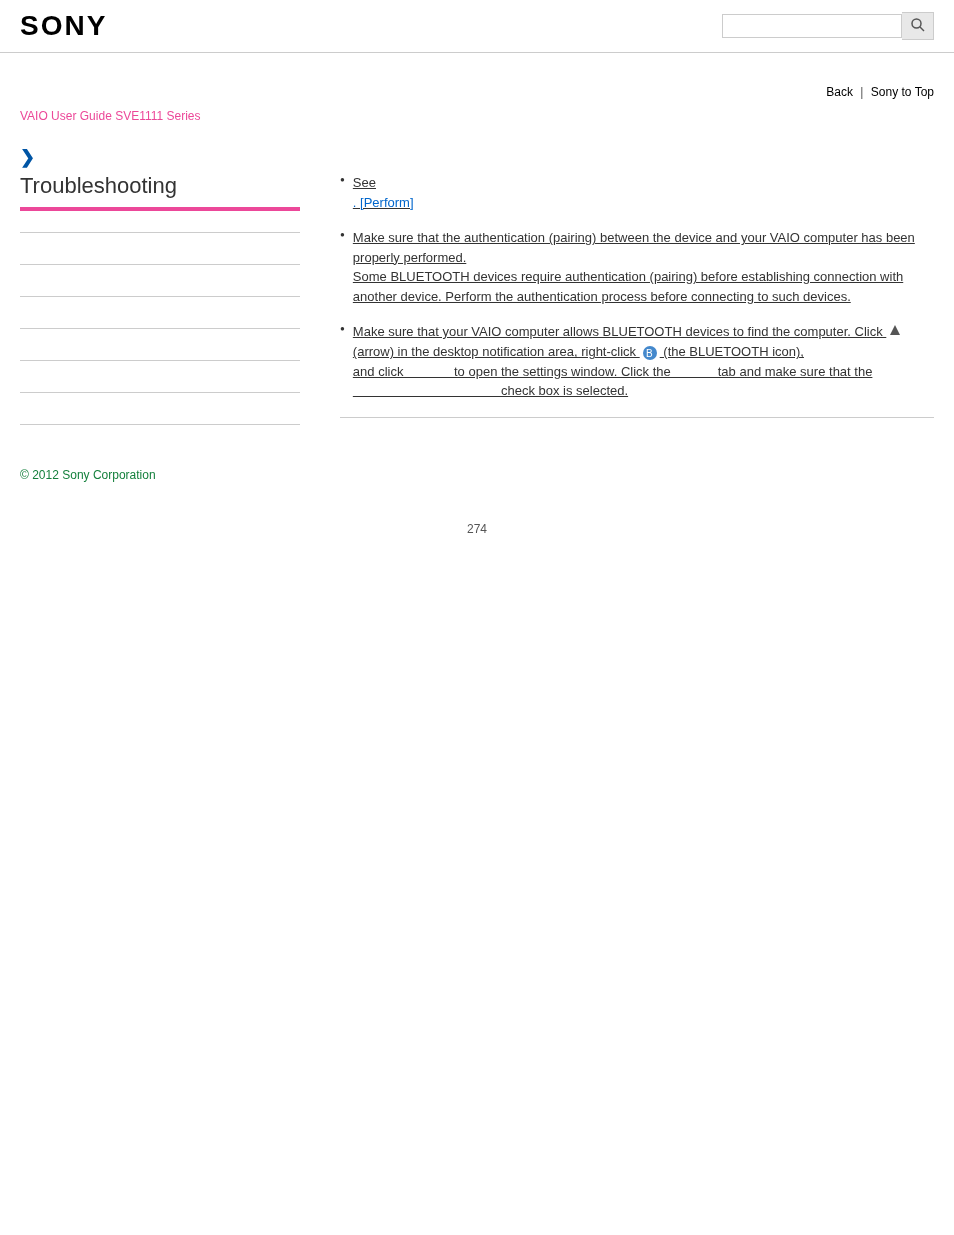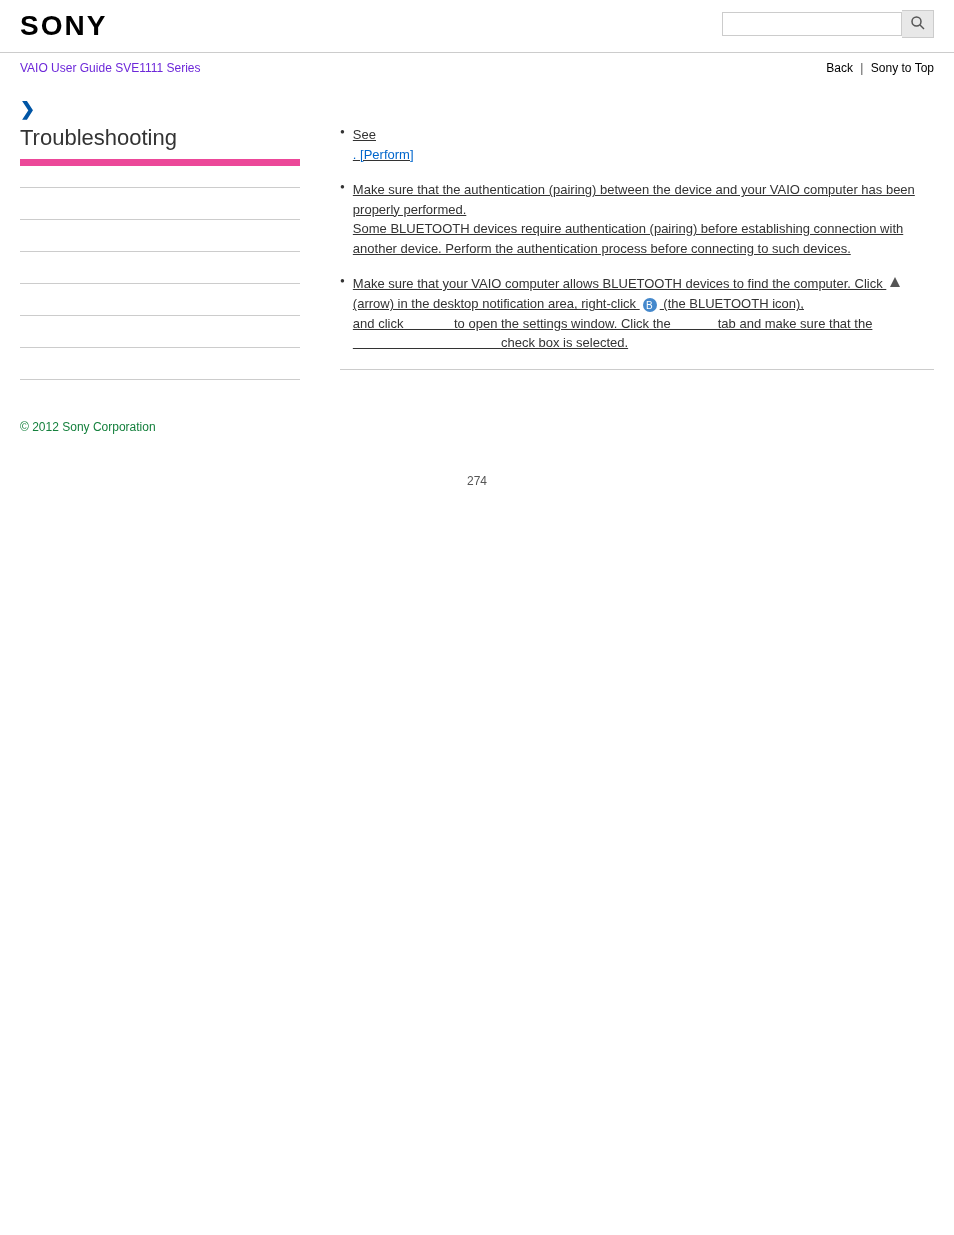--- a/index.html
+++ b/index.html
@@ -9,21 +9,21 @@
       color: #333;
       background: #fff;
       width: 954px;
       min-height: 1235px;
     }
     
     #header {
       border-bottom: 1px solid #ccc;
       padding: 10px 20px;
       display: flex;
-      align-items: flex-start;
+      align-items: center;
       justify-content: space-between;
     }
     #sony-logo {
       font-size: 28px;
       font-weight: bold;
       letter-spacing: 2px;
       color: #000;
       font-family: Arial Black, Arial, sans-serif;
     }
     #search-area {
@@ -50,21 +50,22 @@
     }
     
     #sub-header {
       padding: 8px 20px;
       display: flex;
       align-items: center;
       justify-content: space-between;
       font-size: 12px;
     }
     #guide-title {
-      color: #6d28d9;
+      color: #ec4899;
+      margin-top: 48px;
     }
     #nav-links a {
       color: #000000;
       text-decoration: none;
     }
     #nav-links .separator {
       color: #555;
       margin: 0 4px;
     }
     
@@ -84,21 +85,21 @@
     
     #sidebar {
       width: 300px;
       flex-shrink: 0;
       padding-right: 20px;
     }
     #troubleshooting-title {
       font-size: 22px;
       font-weight: normal;
       color: #333;
-      border-bottom: 7px solid #ec4899;
+      border-bottom: 4px solid #ec4899;
       padding-bottom: 8px;
       margin-bottom: 0;
     }
     .sidebar-line {
       border-bottom: 1px solid #ccc;
       margin-bottom: 10px;
       height: 22px;
     }
     
     #right-content {

